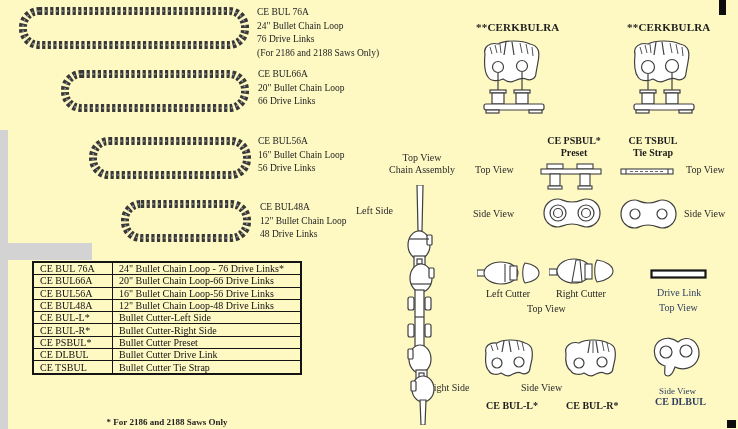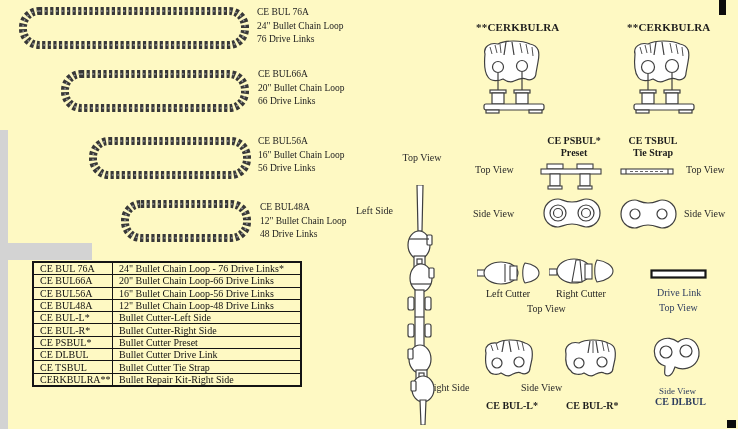--- a/index.html
+++ b/index.html
@@ -45,20 +45,21 @@
   </svg>
   <svg class="abs" style="left:118px;top:197px;" width="136" height="48">
     <rect x="7" y="7" width="122" height="34" rx="16" fill="none" stroke="#383838" stroke-width="8" stroke-dasharray="3.2 2.4"></rect>
     <rect x="7" y="7" width="122" height="34" rx="16" fill="none" stroke="#909090" stroke-width="1.5" stroke-dasharray="2 3.6"></rect>
   </svg>
 
   <div class="abs lbl" style="left:257px;top:6px;">
     <div>CE BUL 76A</div>
     <div>24" Bullet Chain Loop</div>
     <div>76 Drive Links</div>
+    <div>(For 2186 and 2188 Saws Only)</div>
   </div>
   <div class="abs lbl" style="left:258px;top:68px;">
     <div>CE BUL66A</div>
     <div>20" Bullet Chain Loop</div>
     <div>66 Drive Links</div>
   </div>
   <div class="abs lbl" style="left:258px;top:135px;">
     <div>CE BUL56A</div>
     <div>16" Bullet Chain Loop</div>
     <div>56 Drive Links</div>
@@ -100,29 +101,27 @@
           <td>Bullet Cutter Preset</td>
         </tr>
       <tr>
           <td class="c1">CE DLBUL</td>
           <td>Bullet Cutter Drive Link</td>
         </tr>
       <tr>
           <td class="c1">CE TSBUL</td>
           <td>Bullet Cutter Tie Strap</td>
         </tr>
-      <tr>
-          <td class="c1">CERKBULRA**</td>
-          <td>Bullet Repair Kit-Right Side</td>
-        </tr>
     </tbody>
   </table>
+  <div class="abs footnote" style="left:32px;top:417px;">* For 2186 and 2188 Saws Only</div>
 
   <div class="abs view" style="left:366px;top:152px;width:112px;text-align:center;line-height:12px;">
     <div>Top View</div>
+    <div>Chain Assembly</div>
   </div>
   <div class="abs view" style="left:356px;top:198px;margin-top:7px;">Left Side</div>
   <div class="abs view" style="left:427px;top:382px;">Right Side</div>
   <svg class="abs" style="left:396px;top:185px;" width="46" height="240">
     <g stroke="#3f3f3f" stroke-width="1.2" fill="#fff">
       <polygon points="21,0 27,0 26,46 22,46"></polygon>
       <ellipse cx="23" cy="60" rx="11" ry="14"></ellipse>
       <rect x="31" y="50" width="5" height="10" rx="1"></rect>
       <line x1="13" y1="54" x2="33" y2="54"></line>
       <rect x="18" y="71" width="11" height="11"></rect>

